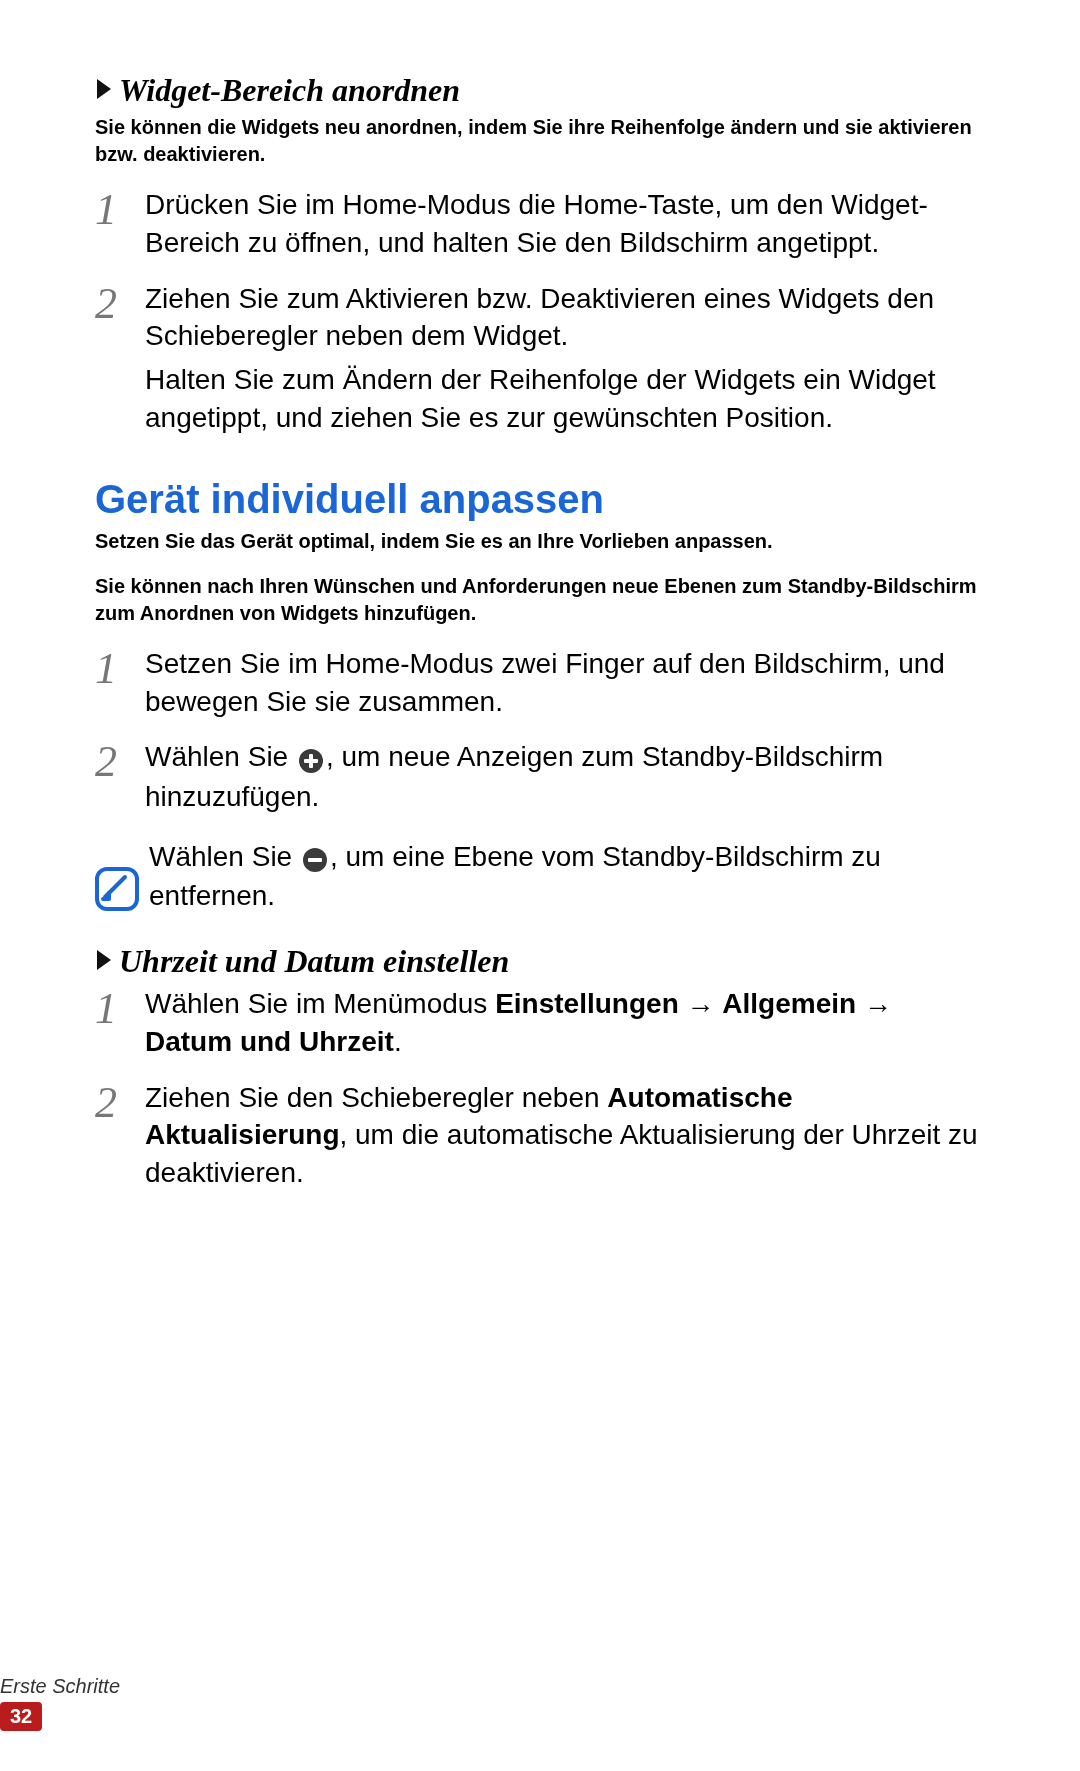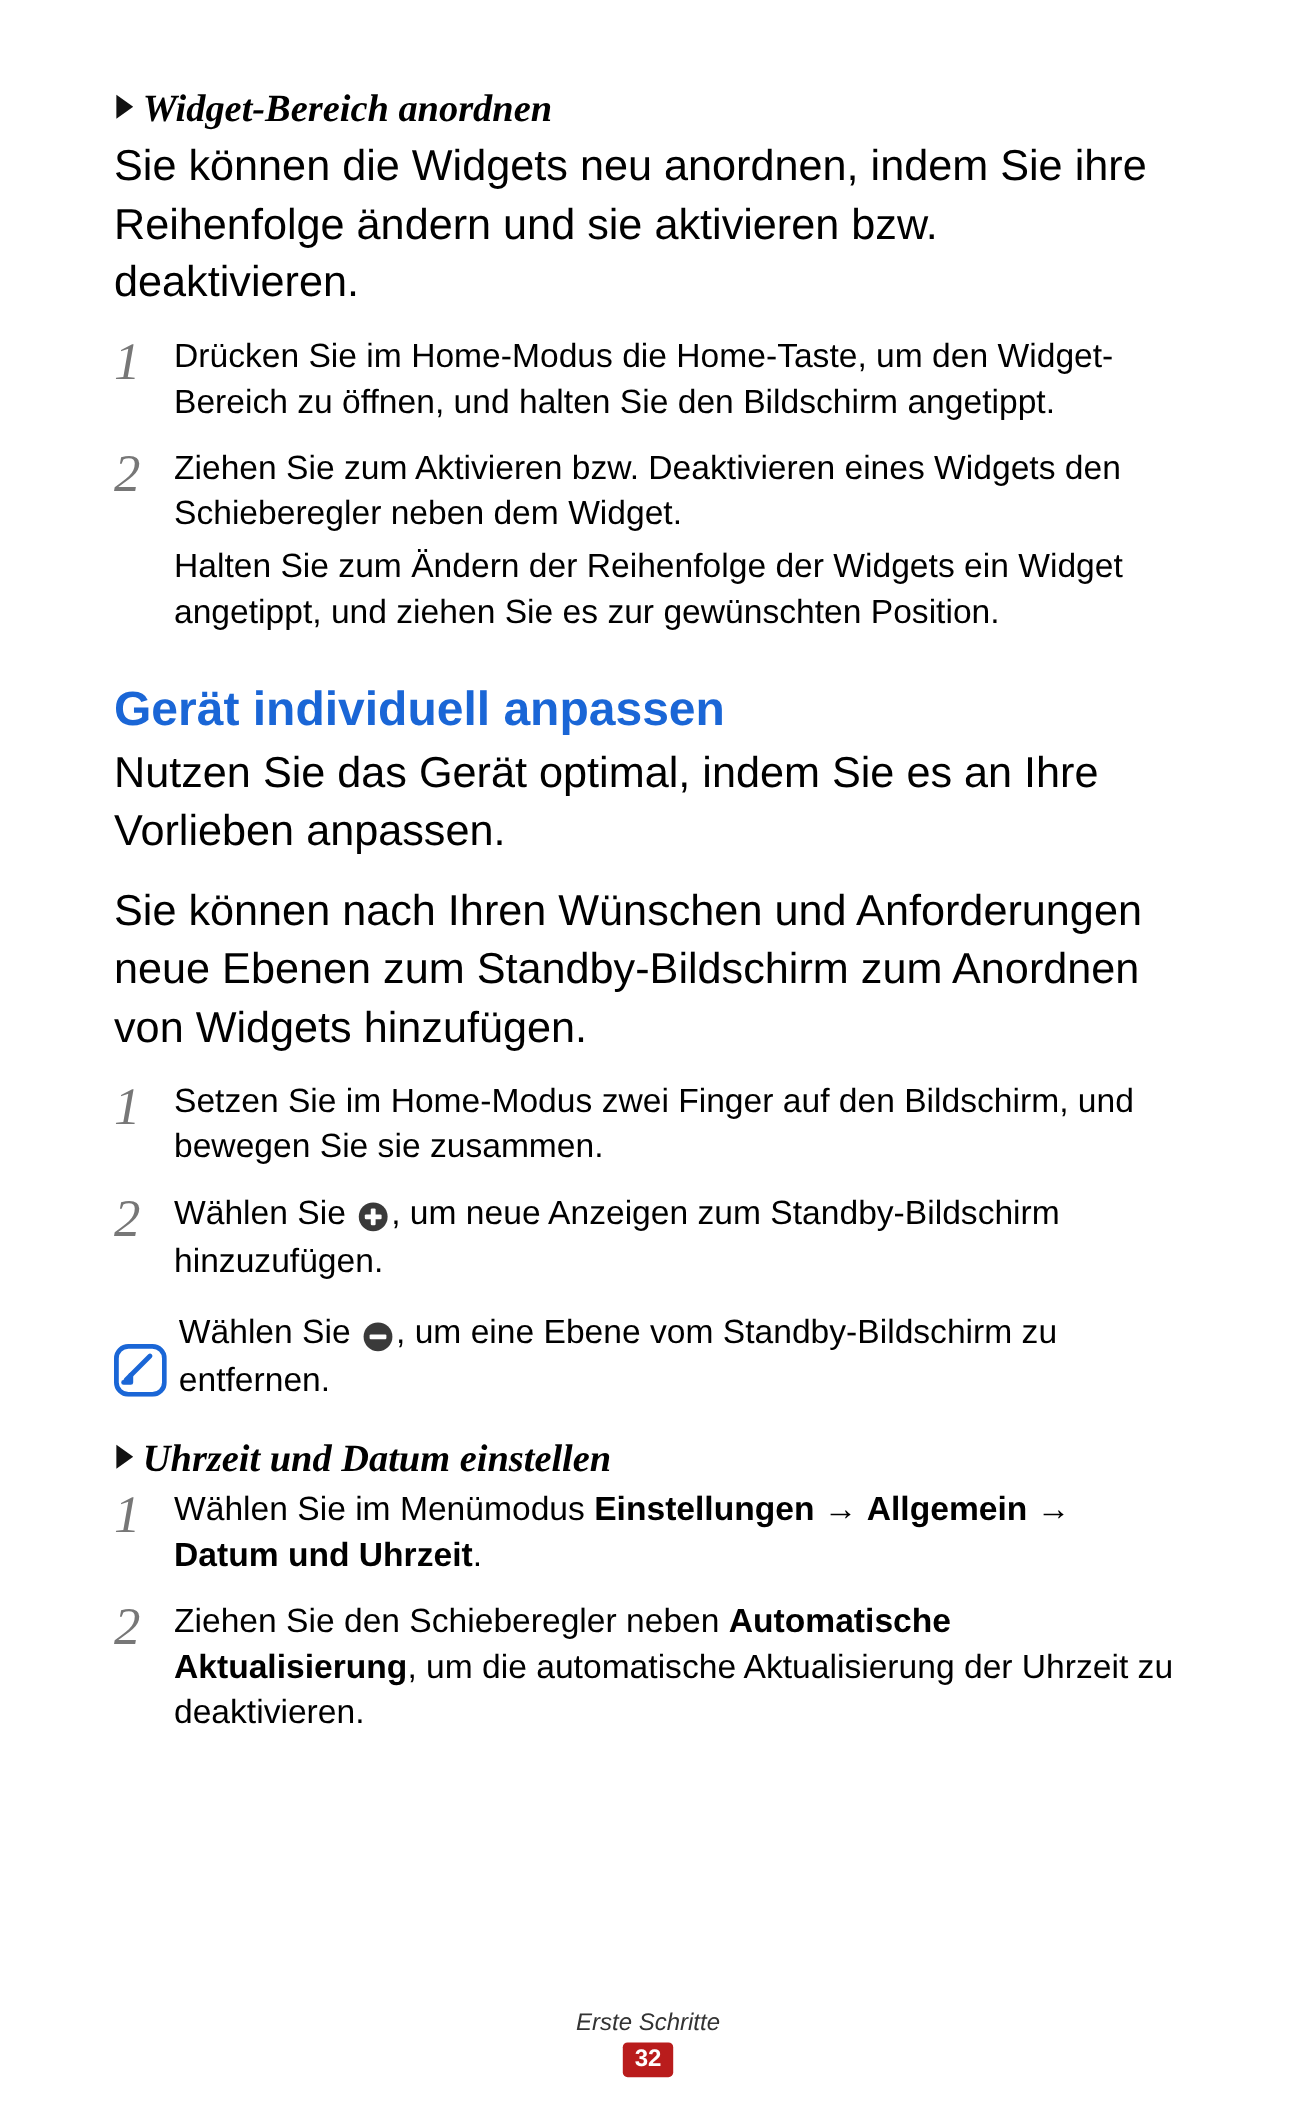--- a/index.html
+++ b/index.html
@@ -32,24 +32,24 @@
     font-weight: 700;
     margin: 0 0 4px 0;
     font-style: italic;
     line-height: 1.25;
   }
   h3.sub .title-text {
     font-style: italic;
     font-family: Liberation Serif, serif;
   }
   p.body {
-    font-size: 36px;
+    font-size: 20px;
     margin: 0 0 18px 0;
     line-height: 1.35;
-    font-weight: 400;
+    font-weight: 700;
   }
   .step {
     display: flex;
     margin: 6px 0 18px 0;
   }
   .step .num {
     width: 50px;
     flex: 0 0 50px;
     font-size: 44px;
     font-style: italic;
@@ -98,21 +98,21 @@
   .inline-icon svg {
     width: 26px;
     height: 26px;
     vertical-align: middle;
   }
   .footer {
     position: absolute;
     bottom: 40px;
     left: 0;
     right: 0;
-    text-align: center;
+    text-align: left;
   }
   .footer .ftxt {
     font-style: italic;
     font-size: 20px;
     color: #333;
   }
   .footer .pnum {
     margin-top: 4px;
   }
   .footer .pnum .badge {
@@ -148,21 +148,21 @@
   <div class="step">
     <div class="num">2</div>
     <div class="txt">
       <div>Ziehen Sie zum Aktivieren bzw. Deaktivieren eines Widgets den Schieberegler neben dem Widget.</div>
       <div style="height:6px"></div>
       <div>Halten Sie zum Ändern der Reihenfolge der Widgets ein Widget angetippt, und ziehen Sie es zur gewünschten Position.</div>
     </div>
   </div>
 
   <h2 class="section">Gerät individuell anpassen</h2>
-  <p class="body">Nutzen Sie das Gerät optimal, indem Sie es an Ihre Vorlieben anpassen.</p>
+  <p class="body">Setzen Sie das Gerät optimal, indem Sie es an Ihre Vorlieben anpassen.</p>
 
   <p class="body">Sie können nach Ihren Wünschen und Anforderungen neue Ebenen zum Standby-Bildschirm zum Anordnen von Widgets hinzufügen.</p>
 
   <div class="step">
     <div class="num">1</div>
     <div class="txt">Setzen Sie im Home-Modus zwei Finger auf den Bildschirm, und bewegen Sie sie zusammen.</div>
   </div>
 
   <div class="step">
     <div class="num">2</div>

